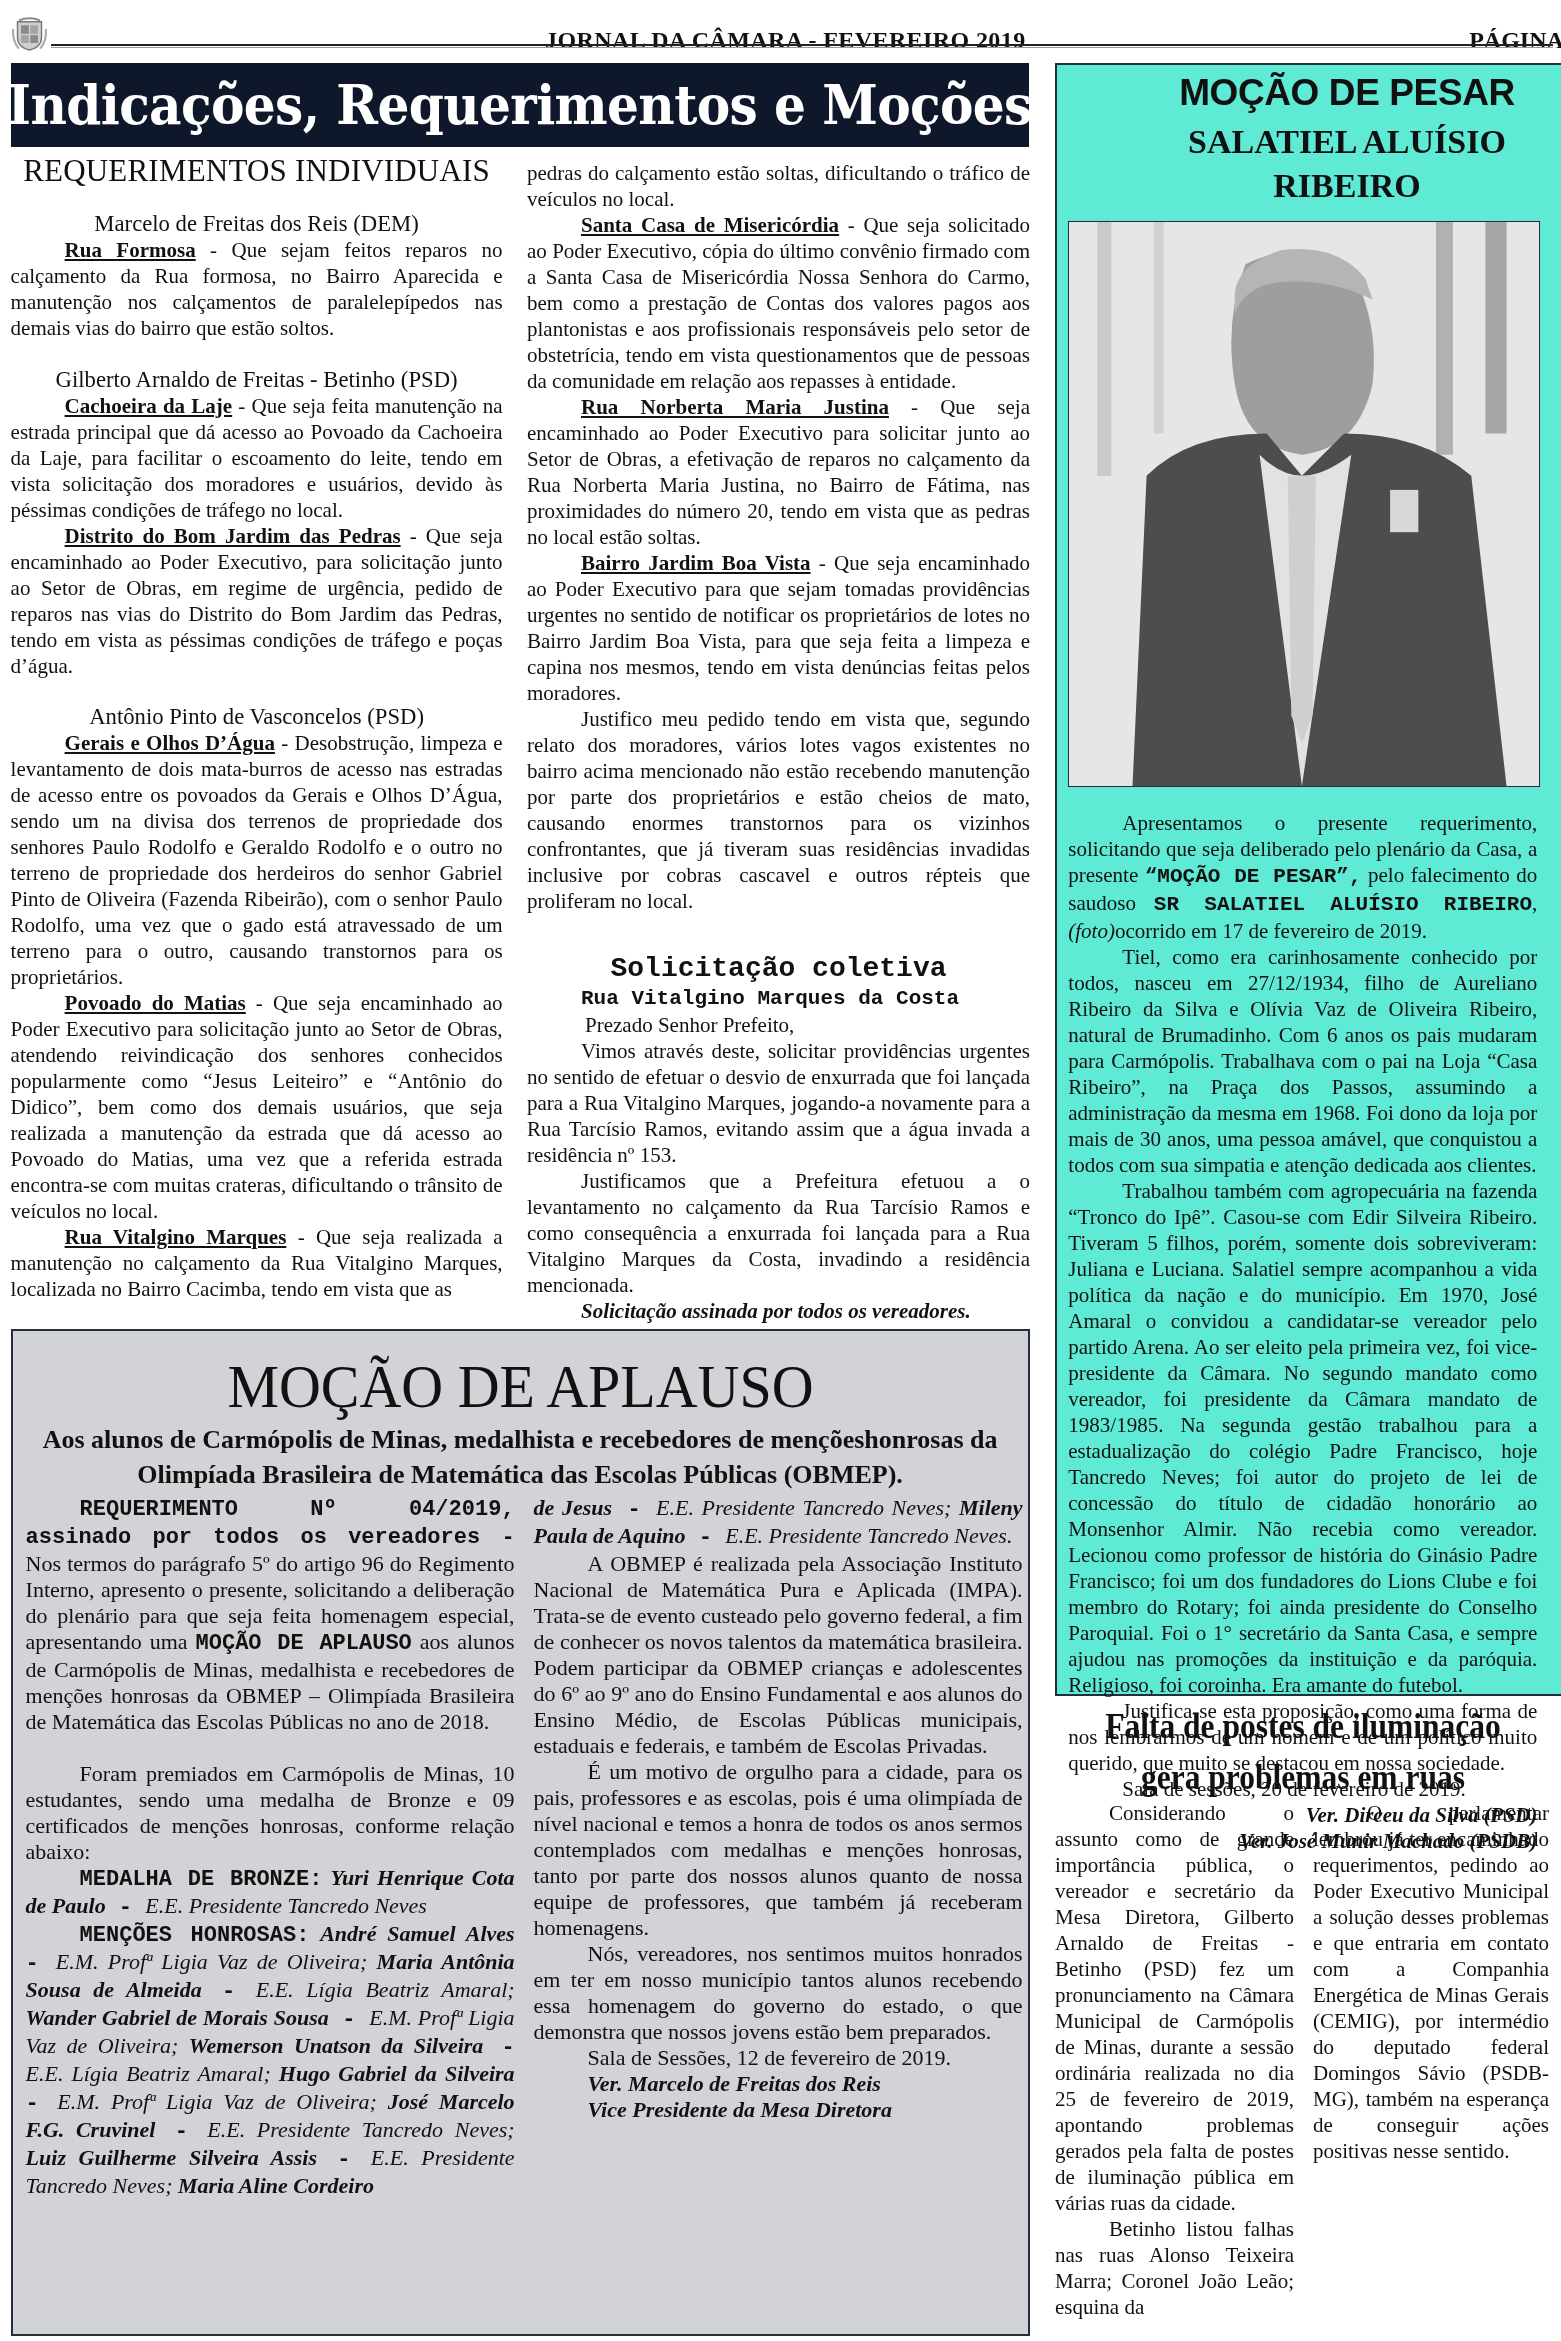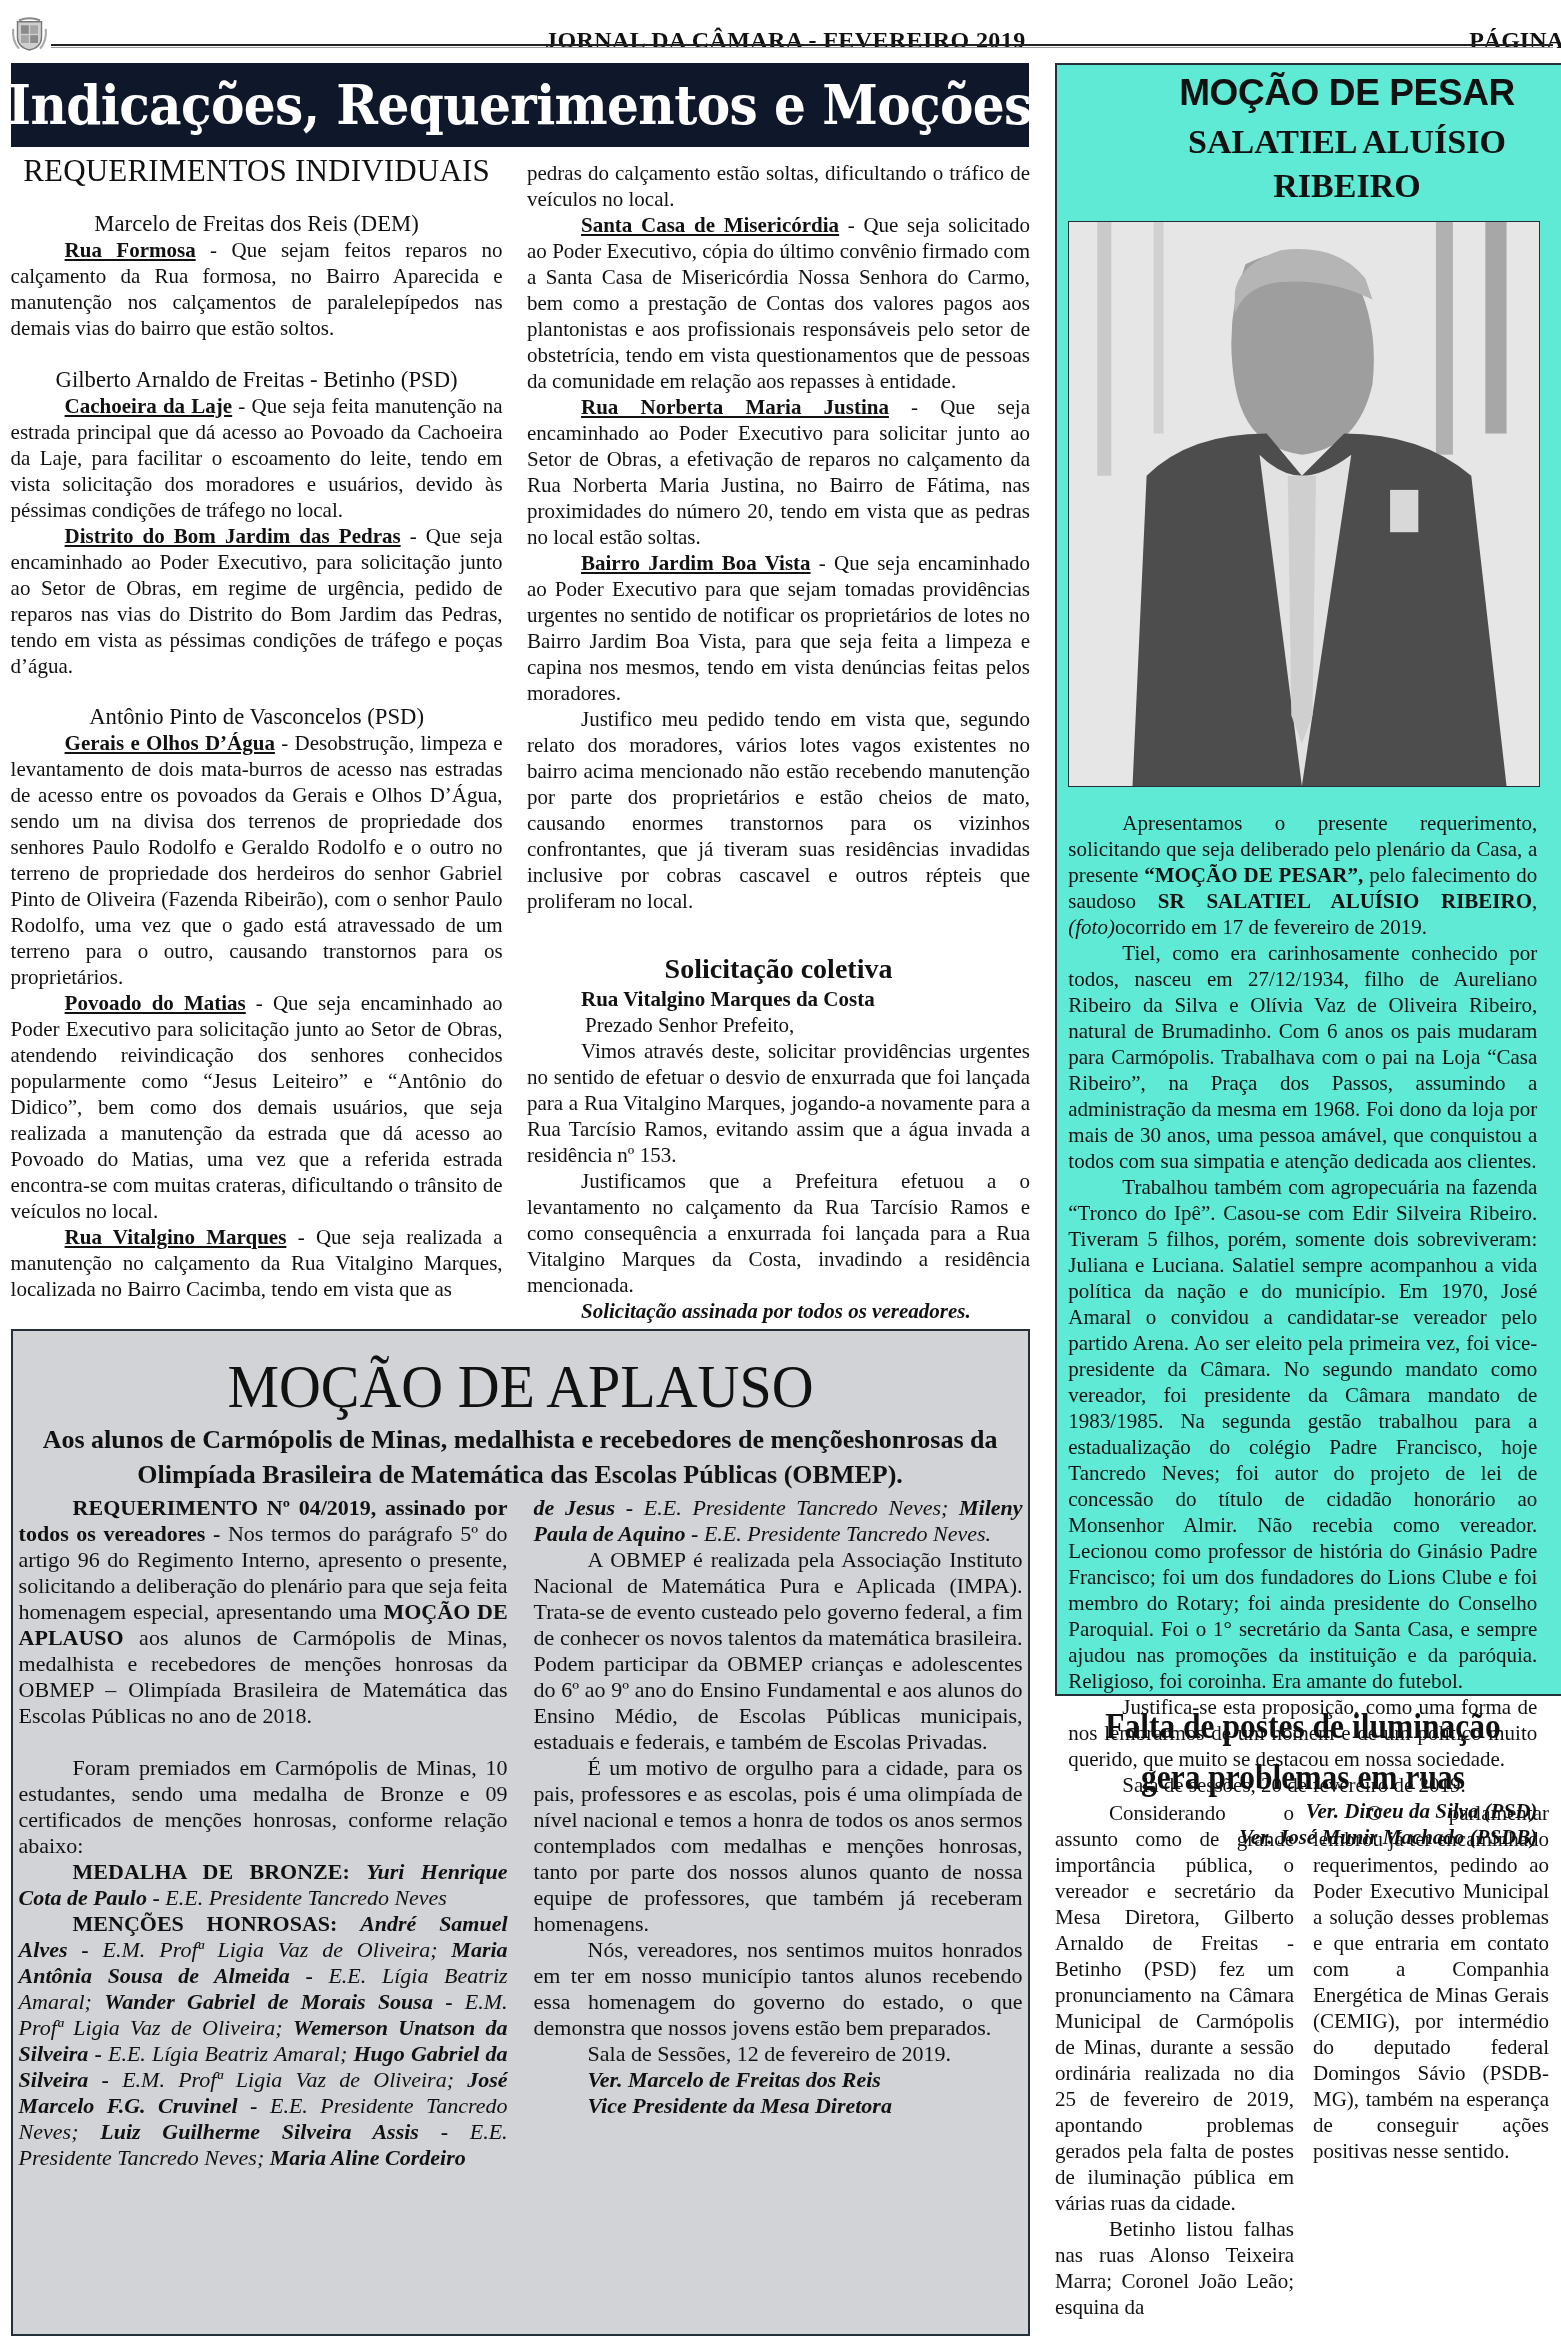--- a/index.html
+++ b/index.html
@@ -21,21 +21,21 @@
                     display: flex; align-items: center; justify-content: center; }
   #section-banner span { color: #fff; font-family: "DejaVu Serif", serif; font-weight: bold;
                          font-size: 54px; letter-spacing: -0.7px; white-space: nowrap; transform: scaleX(0.93); }
 
   
   .col { position: absolute; font-size: 21px; line-height: 26px; text-align: justify; }
   .col p { margin: 0; }
   .ind { text-indent: 54px; }
   .center { text-align: center; }
   .u { font-weight: bold; text-decoration: underline; text-underline-offset: 2.1px; }
-  .b { font-weight: bold; }
+  .b { font-weight: bold; font-family: Liberation Mono, monospace; }
   .i { font-style: italic; }
   .bi { font-weight: bold; font-style: italic; }
   .gap { height: 25.5px; }
   .sub-head { font-weight: normal; font-size: 22.7px; text-align: center; }
   .section-title { font-size: 31px; text-align: center; line-height: 38px; font-weight: normal; letter-spacing: 0.2px; }
 
   #col-left { left: 10.6px; top: 152px; width: 492px; }
   #col-mid { left: 527px; top: 160px; width: 503px; }
 
   
@@ -52,21 +52,21 @@
   #pesar-text p { margin: 0; }
   .sig { text-align: right; font-weight: bold; font-style: italic; }
 
   
   #aplauso-box { left: 10.6px; top: 1329px; width: 1019px; height: 1007px; background: #d2d3d6;
                  border: 2.1px solid #23303a; box-sizing: border-box; }
   #aplauso-title { position: absolute; left: 0; width: 100%; top: 24px; text-align: center;
                    font-size: 61px; line-height: 64px; transform: scaleX(0.95); }
   #aplauso-subtitle { position: absolute; left: 21px; width: 973px; top: 91px; text-align: center;
                       font-weight: bold; font-size: 26px; line-height: 35px; }
-  #aplauso-left { position: absolute; left: 6px; top: 164px; width: 489px; font-size: 22px; line-height: 26px; text-align: justify; }
+  #aplauso-left { position: absolute; left: 13px; top: 164px; width: 489px; font-size: 22px; line-height: 26px; text-align: justify; }
   #aplauso-right { position: absolute; left: 521px; top: 164px; width: 489px; font-size: 22px; line-height: 26px; text-align: justify; }
   #aplauso-left p, #aplauso-right p { margin: 0; }
 
   
   #falta-title { left: 1055px; top: 1701px; width: 496px; text-align: center; font-weight: bold;
                  font-size: 35px; line-height: 51px; transform: scaleX(0.9); }
   #falta-c1 { left: 1055px; top: 1800px; width: 239px; font-size: 21px; line-height: 26px; text-align: justify; }
   #falta-c2 { left: 1313px; top: 1800px; width: 236px; font-size: 21px; line-height: 26px; text-align: justify; }
   #falta-c1 p, #falta-c2 p { margin: 0; }
 </style>

